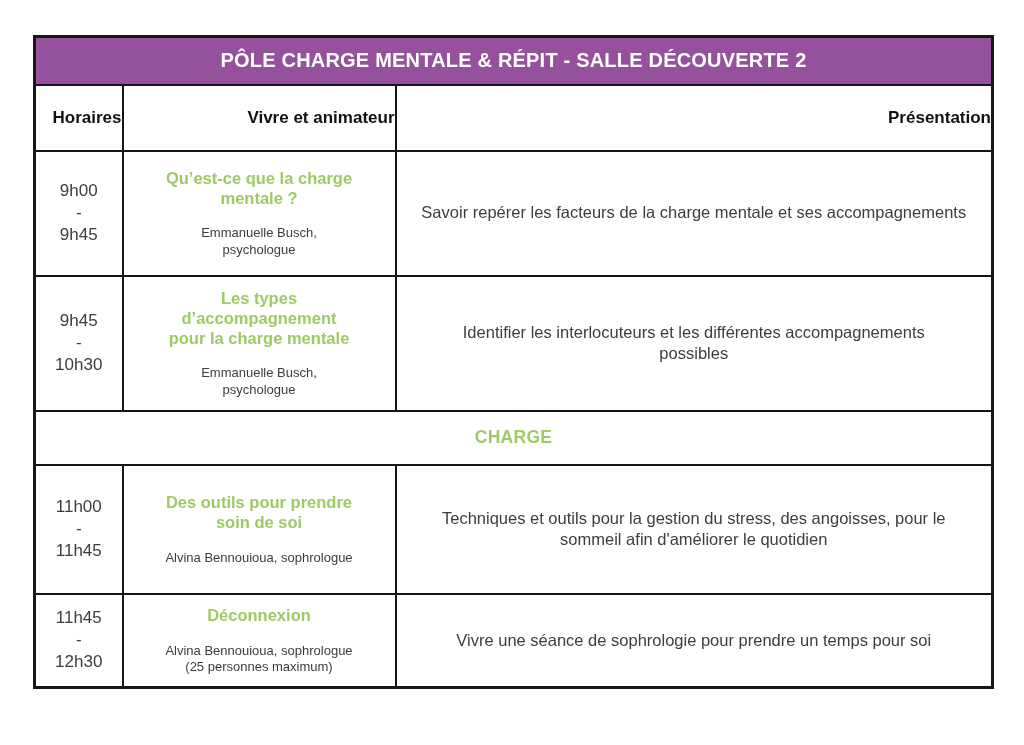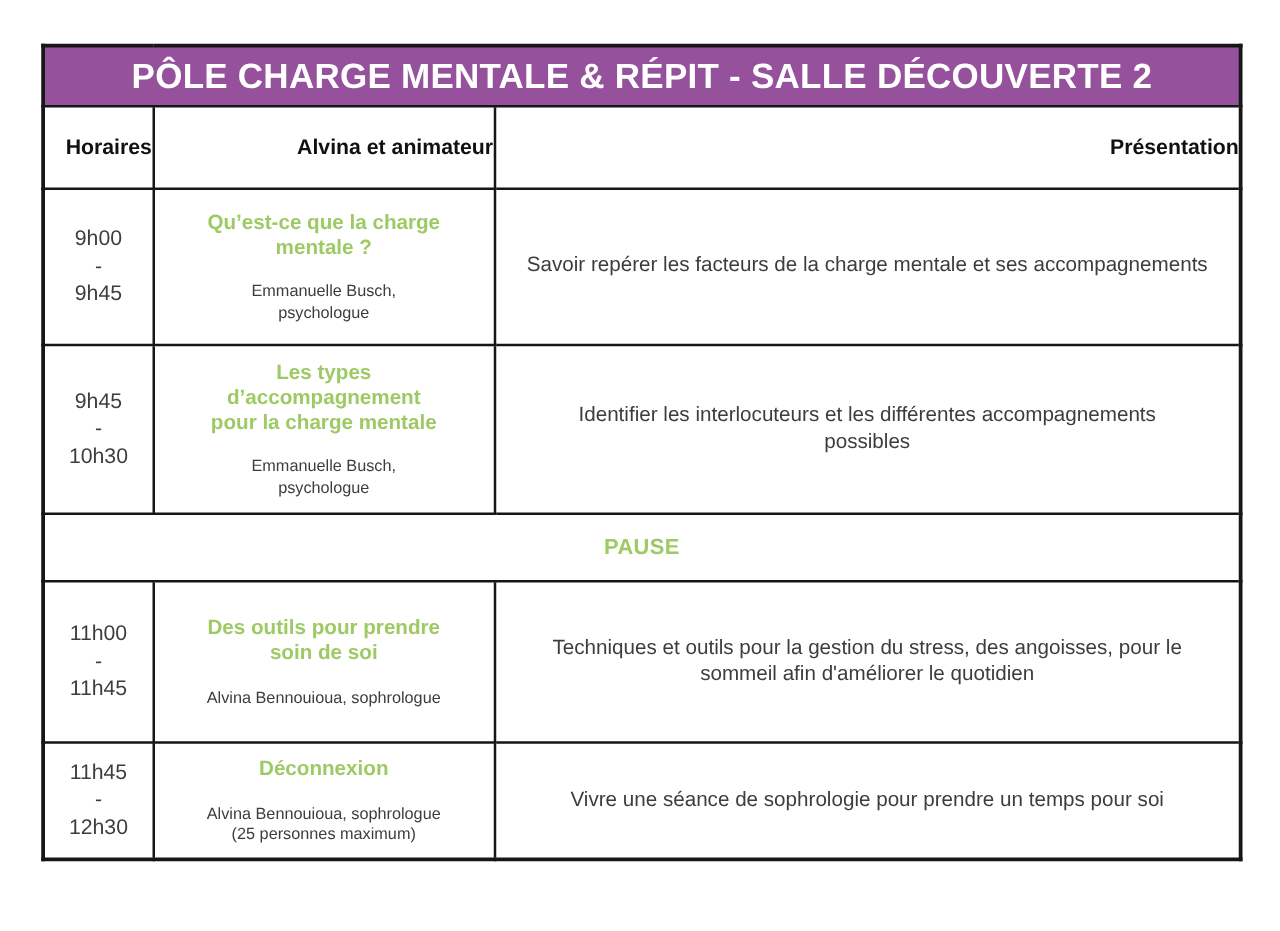--- a/index.html
+++ b/index.html
@@ -36,21 +36,21 @@
   table.schedule td{
     border:2px solid var(--border);
     vertical-align:middle;
     background:#FFFFFF;
   }
   .banner-cell{
     height:48px;
     background:var(--banner_bg) !important;
     color:var(--banner_text);
     font-weight:bold;
-    font-size:28px;
+    font-size:20px;
     letter-spacing:0.2px;
     text-align:center;
   }
   tr.colheads th{
     height:66px;
     font-weight:bold;
     font-size:17px;
     color:var(--header_text);
     text-align:right;
   }
@@ -110,21 +110,21 @@
       <col style="width:88px">
       <col style="width:273px">
       <col style="width:597px">
     </colgroup>
     <thead>
       <tr>
         <th colspan="3" class="banner-cell">PÔLE CHARGE MENTALE &amp; RÉPIT - SALLE DÉCOUVERTE 2</th>
       </tr>
       <tr class="colheads">
         <th>Horaires</th>
-        <th>Alvina et animateur</th>
+        <th>Vivre et animateur</th>
         <th>Présentation</th>
       </tr>
     </thead>
     <tbody>
       <tr class="row-1">
         <td class="time">9h00
 -
 9h45</td>
         <td class="titlecell">
           <div class="stitle">Qu’est-ce que la charge
@@ -144,21 +144,21 @@
 d’accompagnement
 pour la charge mentale</div>
           <div class="speaker">Emmanuelle Busch,
 psychologue</div>
         </td>
         <td class="pres">Identifier les interlocuteurs et les différentes accompagnements
 possibles</td>
       </tr>
 
       <tr class="row-pause">
-        <td colspan="3" class="pause">PAUSE</td>
+        <td colspan="3" class="pause">CHARGE</td>
       </tr>
 
       <tr class="row-3">
         <td class="time">11h00
 -
 11h45</td>
         <td class="titlecell">
           <div class="stitle">Des outils pour prendre
 soin de soi</div>
           <div class="speaker">Alvina Bennouioua, sophrologue</div>

